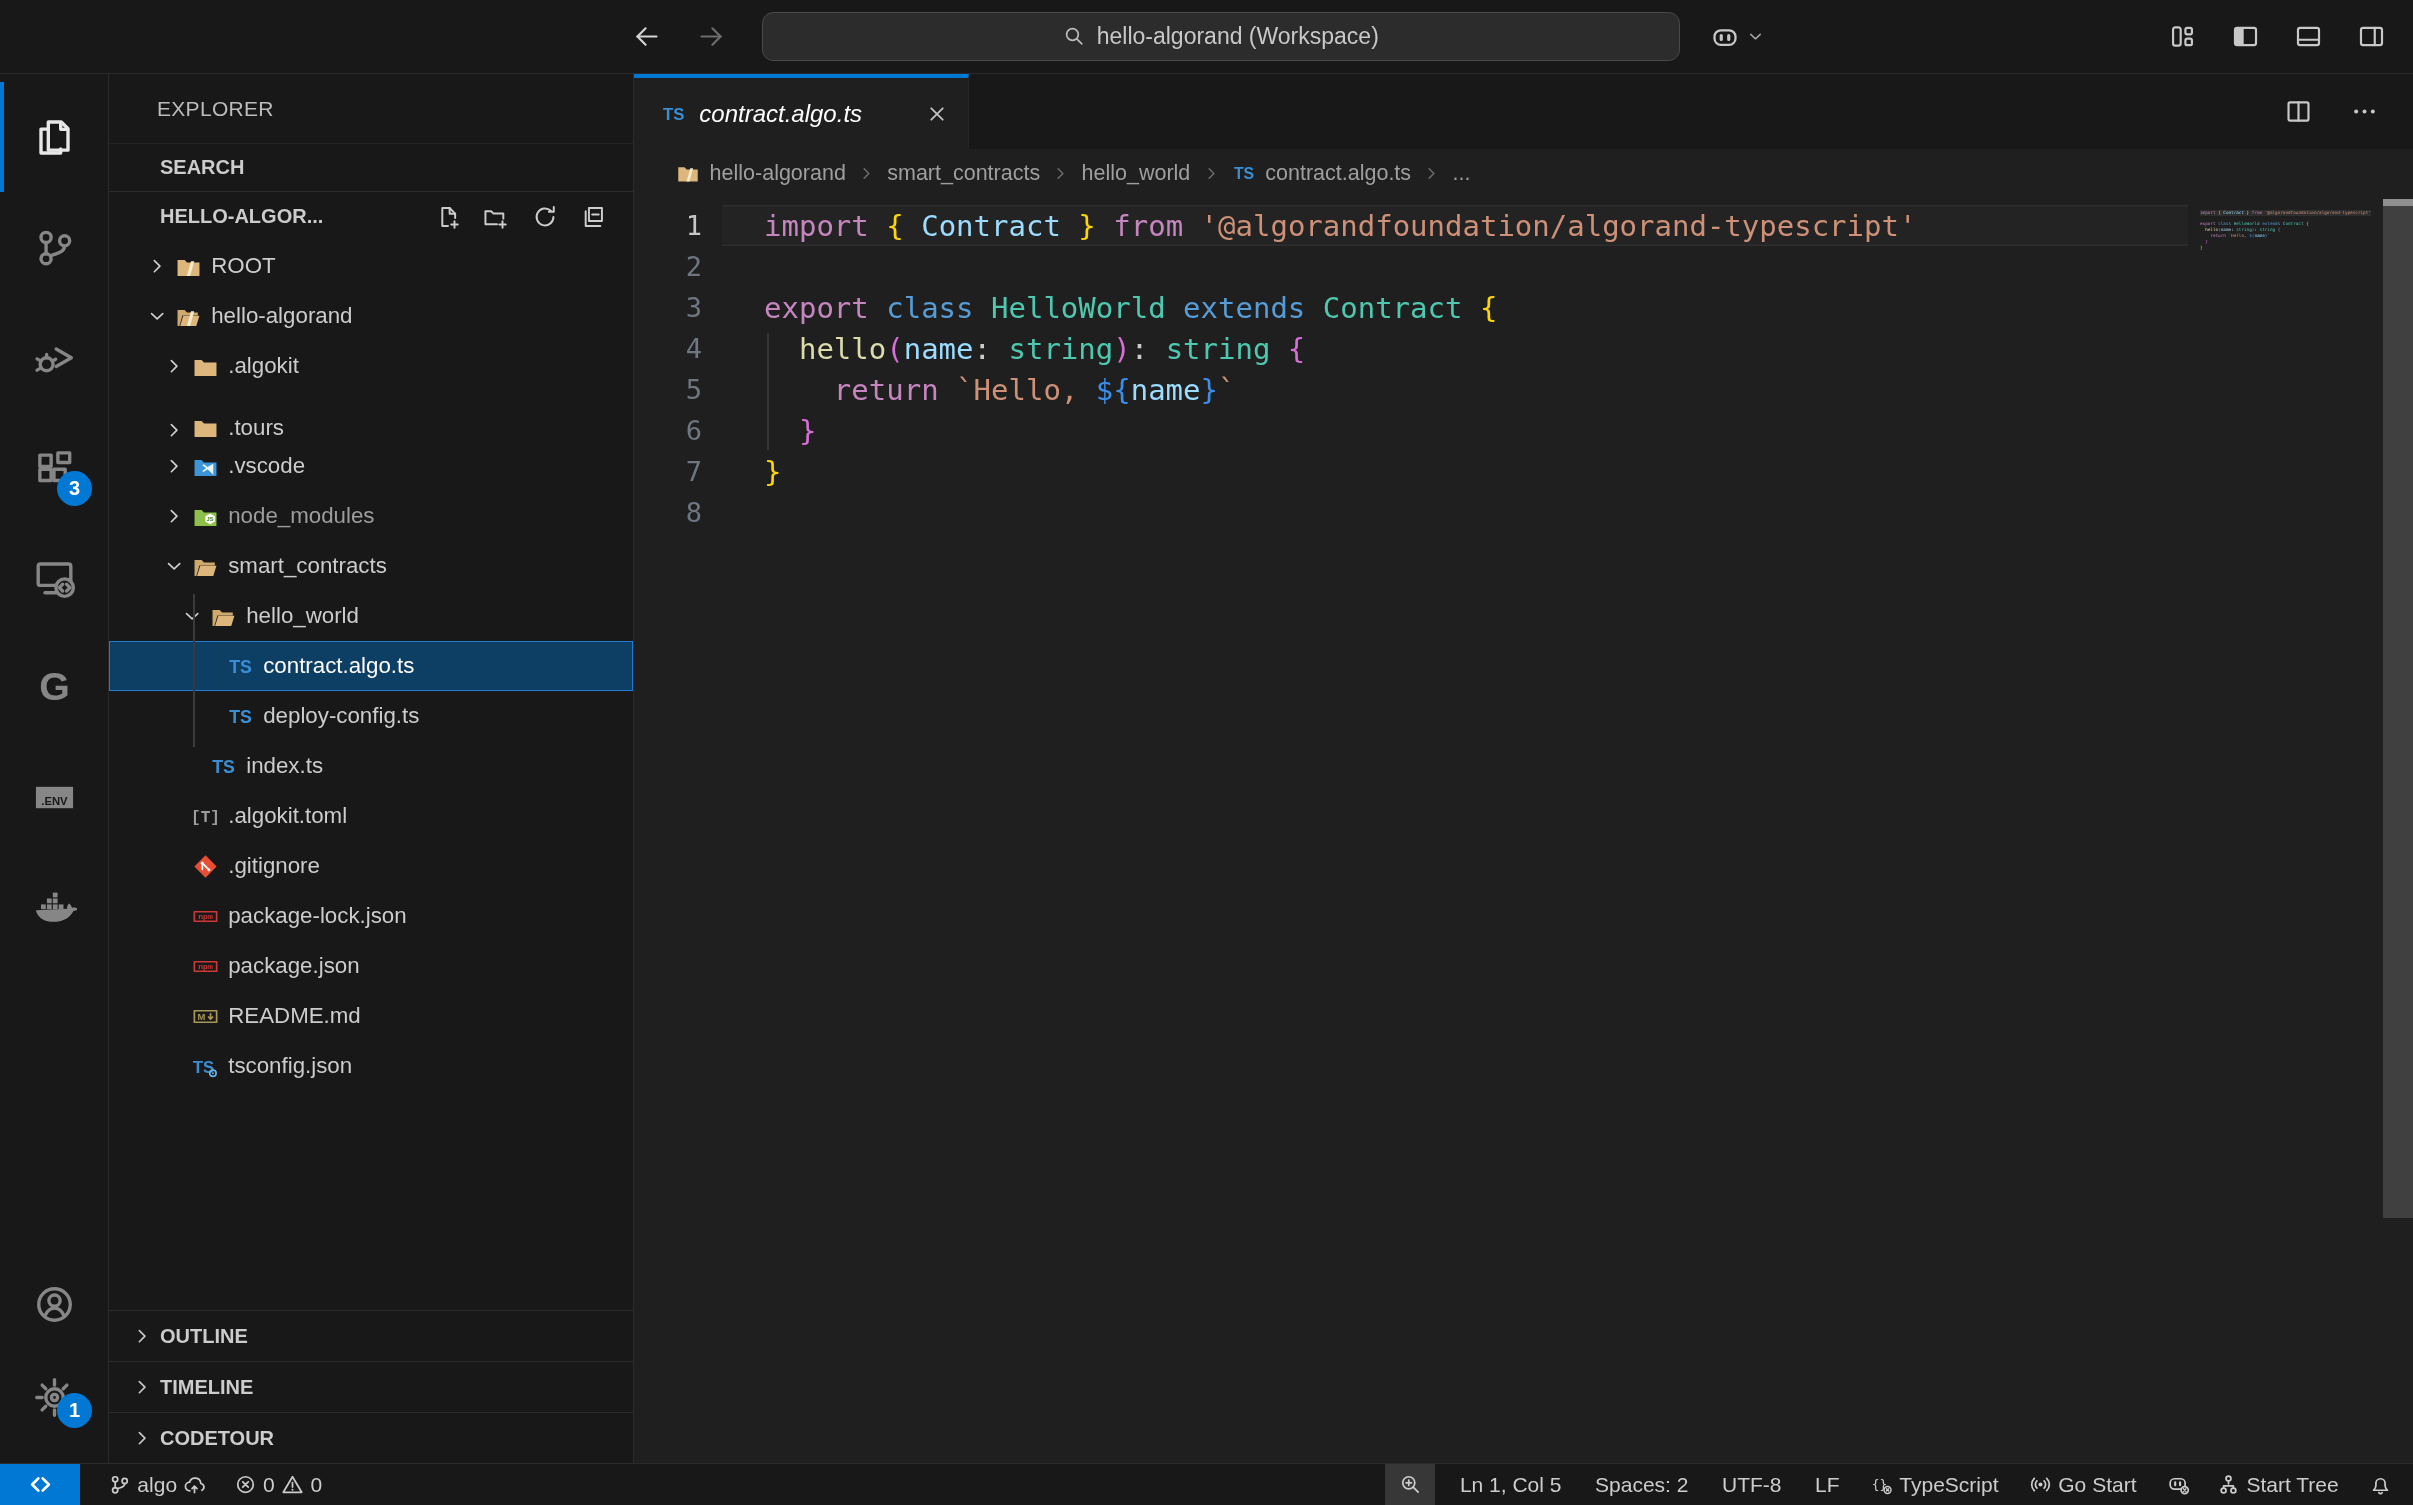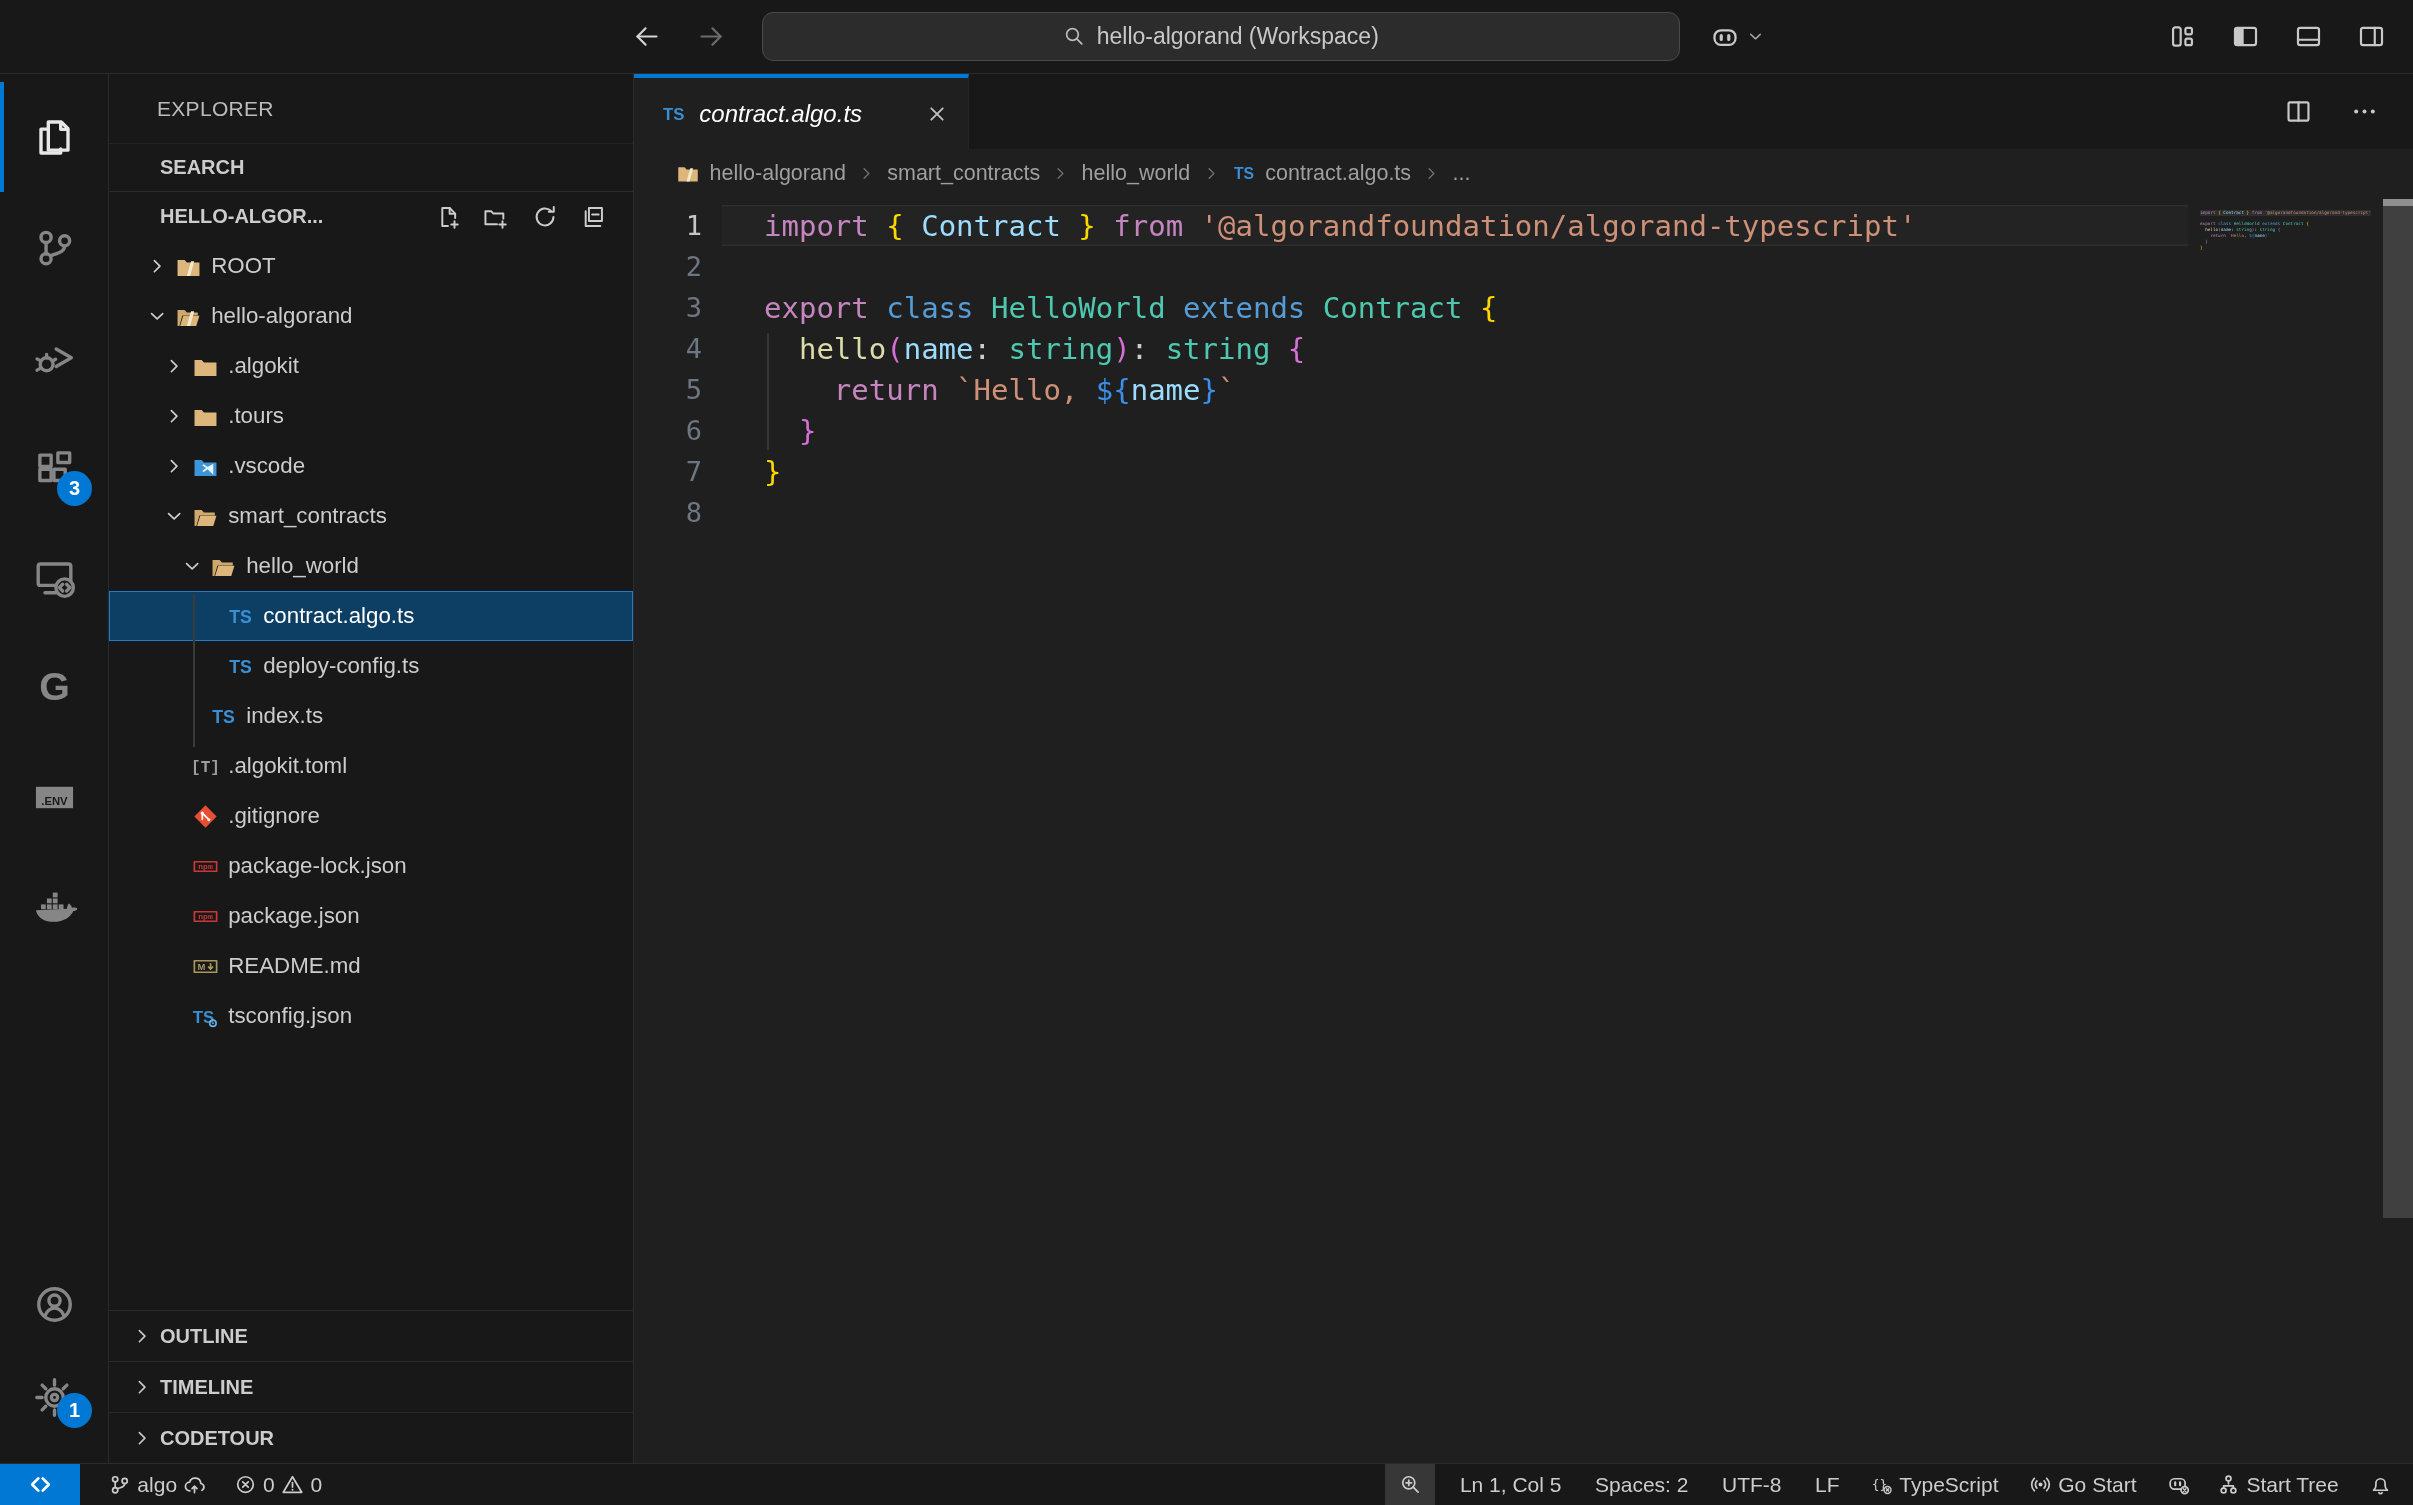--- a/index.html
+++ b/index.html
@@ -387,21 +387,21 @@
                 </svg>
               </span>
             </span>
             <span class="icon file-i">
               <svg viewBox="0 0 16 16" fill="none" stroke="currentColor" stroke-width="1.2" stroke-linecap="round" stroke-linejoin="round">
                 <path fill="#dcb67a" stroke="none" d="M1.5 4.2h4.2l1.4 1.5h7.4v8H1.5z"></path>
               </svg>
             </span>
             <span class="t-label">.algokit</span>
           </div>
-          <div class="tree-row" style="padding-left: 54px;">
+          <div class="tree-row" style="padding-left: 54px; align-items: flex-end;">
             <span class="chev-slot">
               <span class="icon">
                 <svg viewBox="0 0 16 16" fill="none" stroke="currentColor" stroke-width="1.2" stroke-linecap="round" stroke-linejoin="round">
                   <path d="M6 4l4 4-4 4"></path>
                 </svg>
               </span>
             </span>
             <span class="icon file-i">
               <svg viewBox="0 0 16 16" fill="none" stroke="currentColor" stroke-width="1.2" stroke-linecap="round" stroke-linejoin="round">
                 <path fill="#dcb67a" stroke="none" d="M1.5 4.2h4.2l1.4 1.5h7.4v8H1.5z"></path>
@@ -417,20 +417,37 @@
                 </svg>
               </span>
             </span>
             <span class="icon file-i">
               <svg viewBox="0 0 16 16" fill="none" stroke="currentColor" stroke-width="1.2" stroke-linecap="round" stroke-linejoin="round">
                 <path fill="#3b95d6" stroke="none" d="M1.5 4.2h4.2l1.4 1.5h7.4v8H1.5z"></path>
                 <path fill="#eaf4fb" stroke="none" d="M12.6 6.3v6.6L9.2 9.6 7 11.3l-1-.6L8.4 8.9 6 7.3l1-.6 2.2 1.6z"></path>
               </svg>
             </span>
             <span class="t-label">.vscode</span>
+          </div>
+          <div class="tree-row dim" style="padding-left: 54px;">
+            <span class="chev-slot">
+              <span class="icon">
+                <svg viewBox="0 0 16 16" fill="none" stroke="currentColor" stroke-width="1.2" stroke-linecap="round" stroke-linejoin="round">
+                  <path d="M6 4l4 4-4 4"></path>
+                </svg>
+              </span>
+            </span>
+            <span class="icon file-i">
+              <svg viewBox="0 0 16 16" fill="none" stroke="currentColor" stroke-width="1.2" stroke-linecap="round" stroke-linejoin="round" style="font-size:28px">
+                <path fill="#8dc149" stroke="none" d="M1.5 4.2h4.2l1.4 1.5h7.4v8H1.5z"></path>
+                <path fill="#ffffff" stroke="none" d="m10.7 6.2 2.8 1.6v3.2l-2.8 1.6-2.8-1.6V7.8z"></path>
+                <text x="10.7" y="10.4" text-anchor="middle" font-size="3.4" font-weight="bold" fill="#3e7a1f" stroke="none" font-family="Liberation Sans,sans-serif">JS</text>
+              </svg>
+            </span>
+            <span class="t-label">node_modules</span>
           </div>
           <div class="tree-row" style="padding-left: 54px;">
             <span class="chev-slot">
               <span class="icon">
                 <svg viewBox="0 0 16 16" fill="none" stroke="currentColor" stroke-width="1.2" stroke-linecap="round" stroke-linejoin="round">
                   <path d="M4 6.2 8 10l4-3.8"></path>
                 </svg>
               </span>
             </span>
             <span class="icon file-i">

